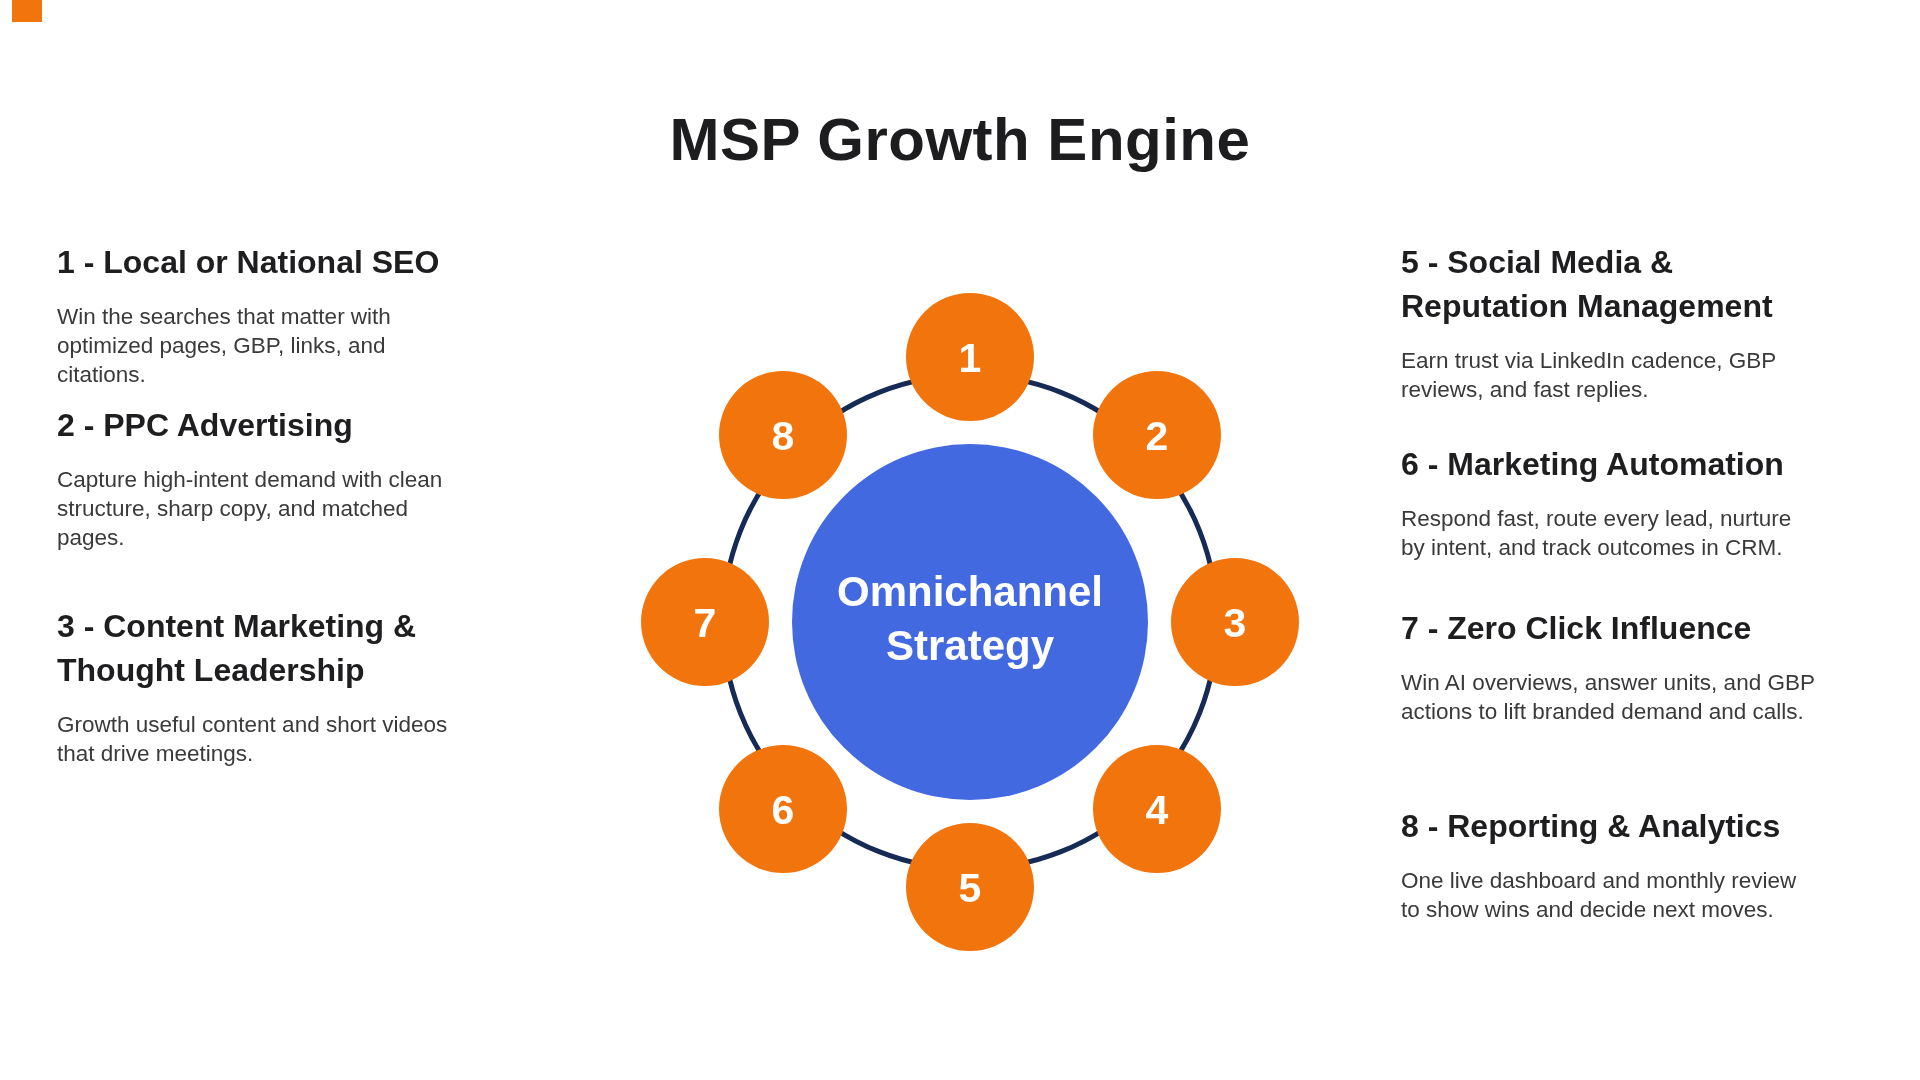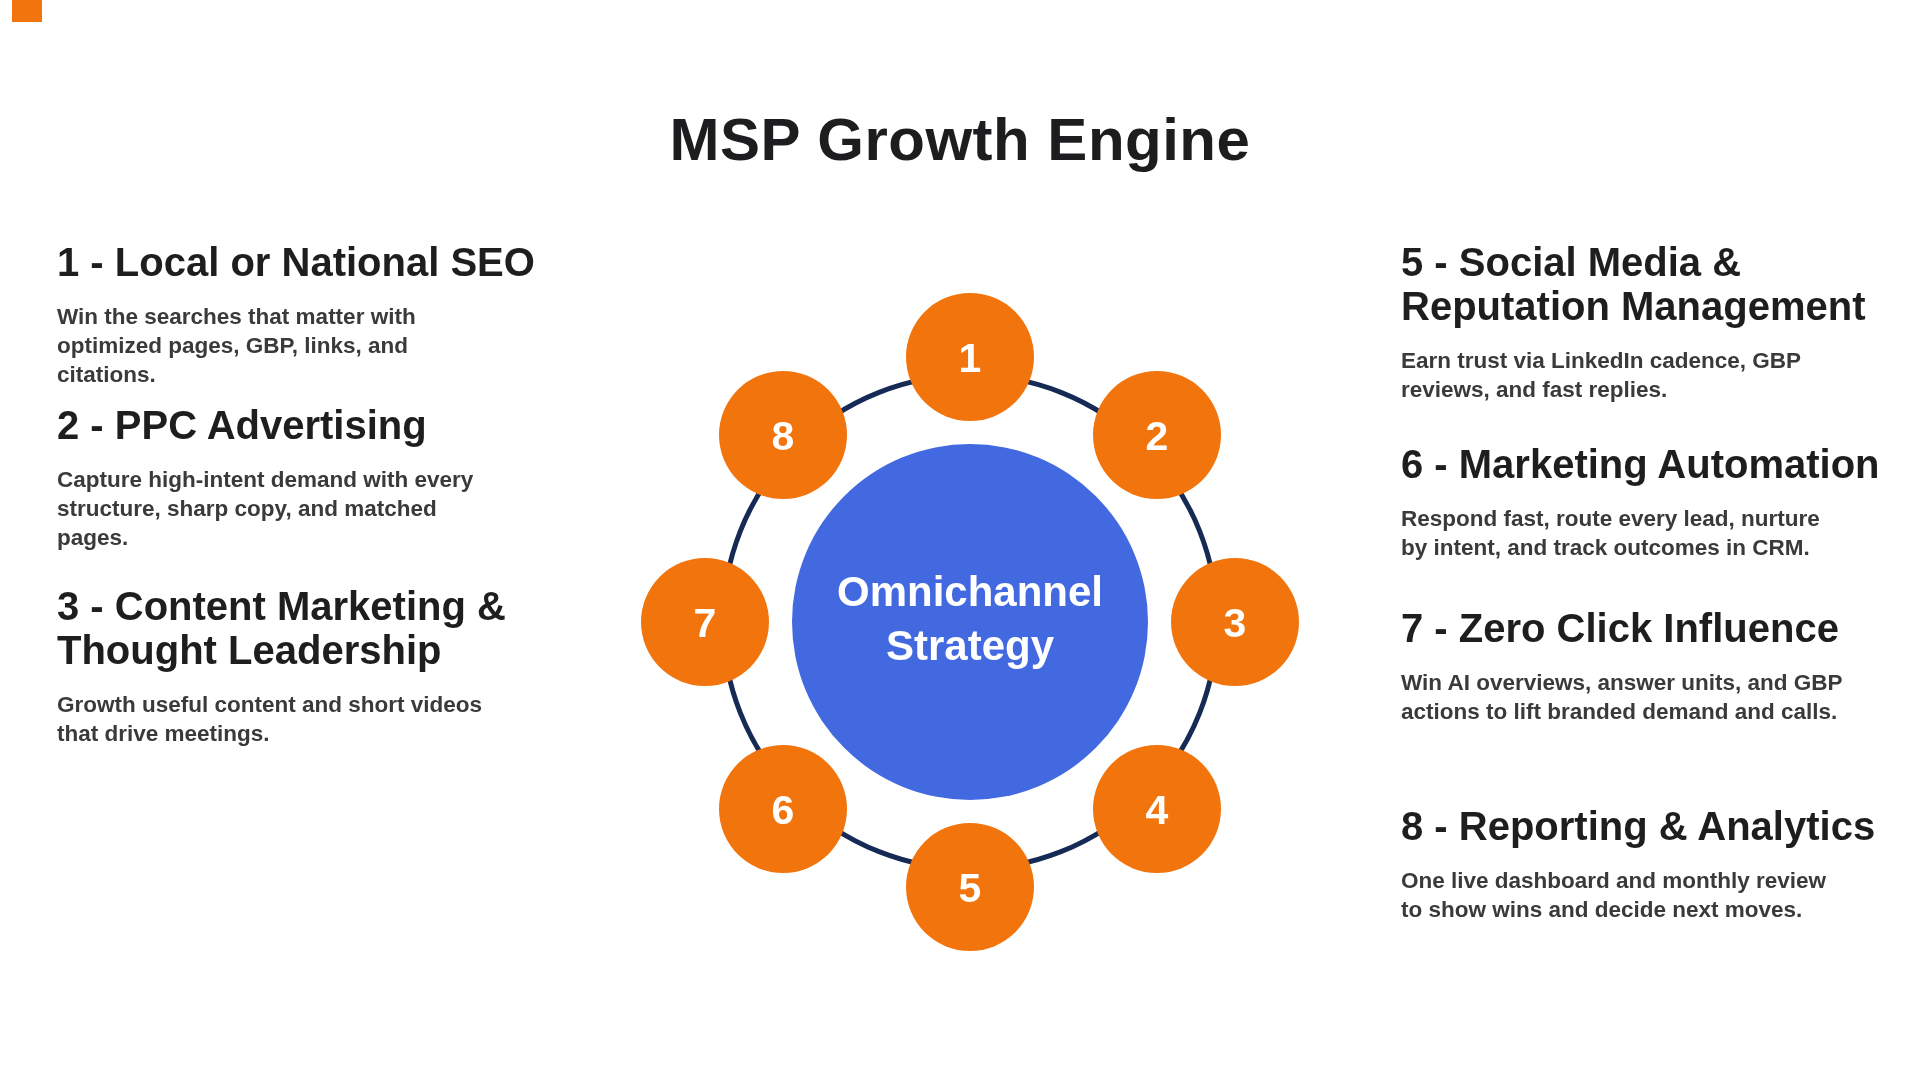--- a/index.html
+++ b/index.html
@@ -37,31 +37,31 @@
     color: #1d1d1f;
   }
   .item {
     position: absolute;
     width: 540px;
   }
   .col-left .item { left: 57px; }
   .col-right .item { left: 1401px; }
   .item h2 {
     margin: 0;
-    font-size: 40px;
+    font-size: 32px;
     line-height: 44px;
     font-weight: 800;
     color: #1e1e20;
     white-space: pre-line;
   }
   .item p {
     margin: 18px 0 0 0;
     font-size: 22.5px;
     line-height: 29px;
-    font-weight: 700;
+    font-weight: 400;
     color: #3a3a3c;
     white-space: pre-line;
   }
   svg.diagram {
     position: absolute;
     left: 590px;
     top: 280px;
   }
   .node-number {
     font-family: "Liberation Sans", sans-serif;
@@ -89,25 +89,25 @@
 
   <section class="col-left">
     <article class="item" style="top:240px">
       <h2>1 - Local or National SEO</h2>
       <p>Win the searches that matter with
 optimized pages, GBP, links, and
 citations.</p>
     </article>
     <article class="item" style="top:403px">
       <h2>2 - PPC Advertising</h2>
-      <p>Capture high-intent demand with every
+      <p>Capture high-intent demand with clean
 structure, sharp copy, and matched
 pages.</p>
     </article>
-    <article class="item" style="top:584px">
+    <article class="item" style="top:604px">
       <h2>3 - Content Marketing &amp;
 Thought Leadership</h2>
       <p>Growth useful content and short videos
 that drive meetings.</p>
     </article>
     <article class="item" style="top:804px">
     </article>
   </section>
 
   <section class="col-right">

